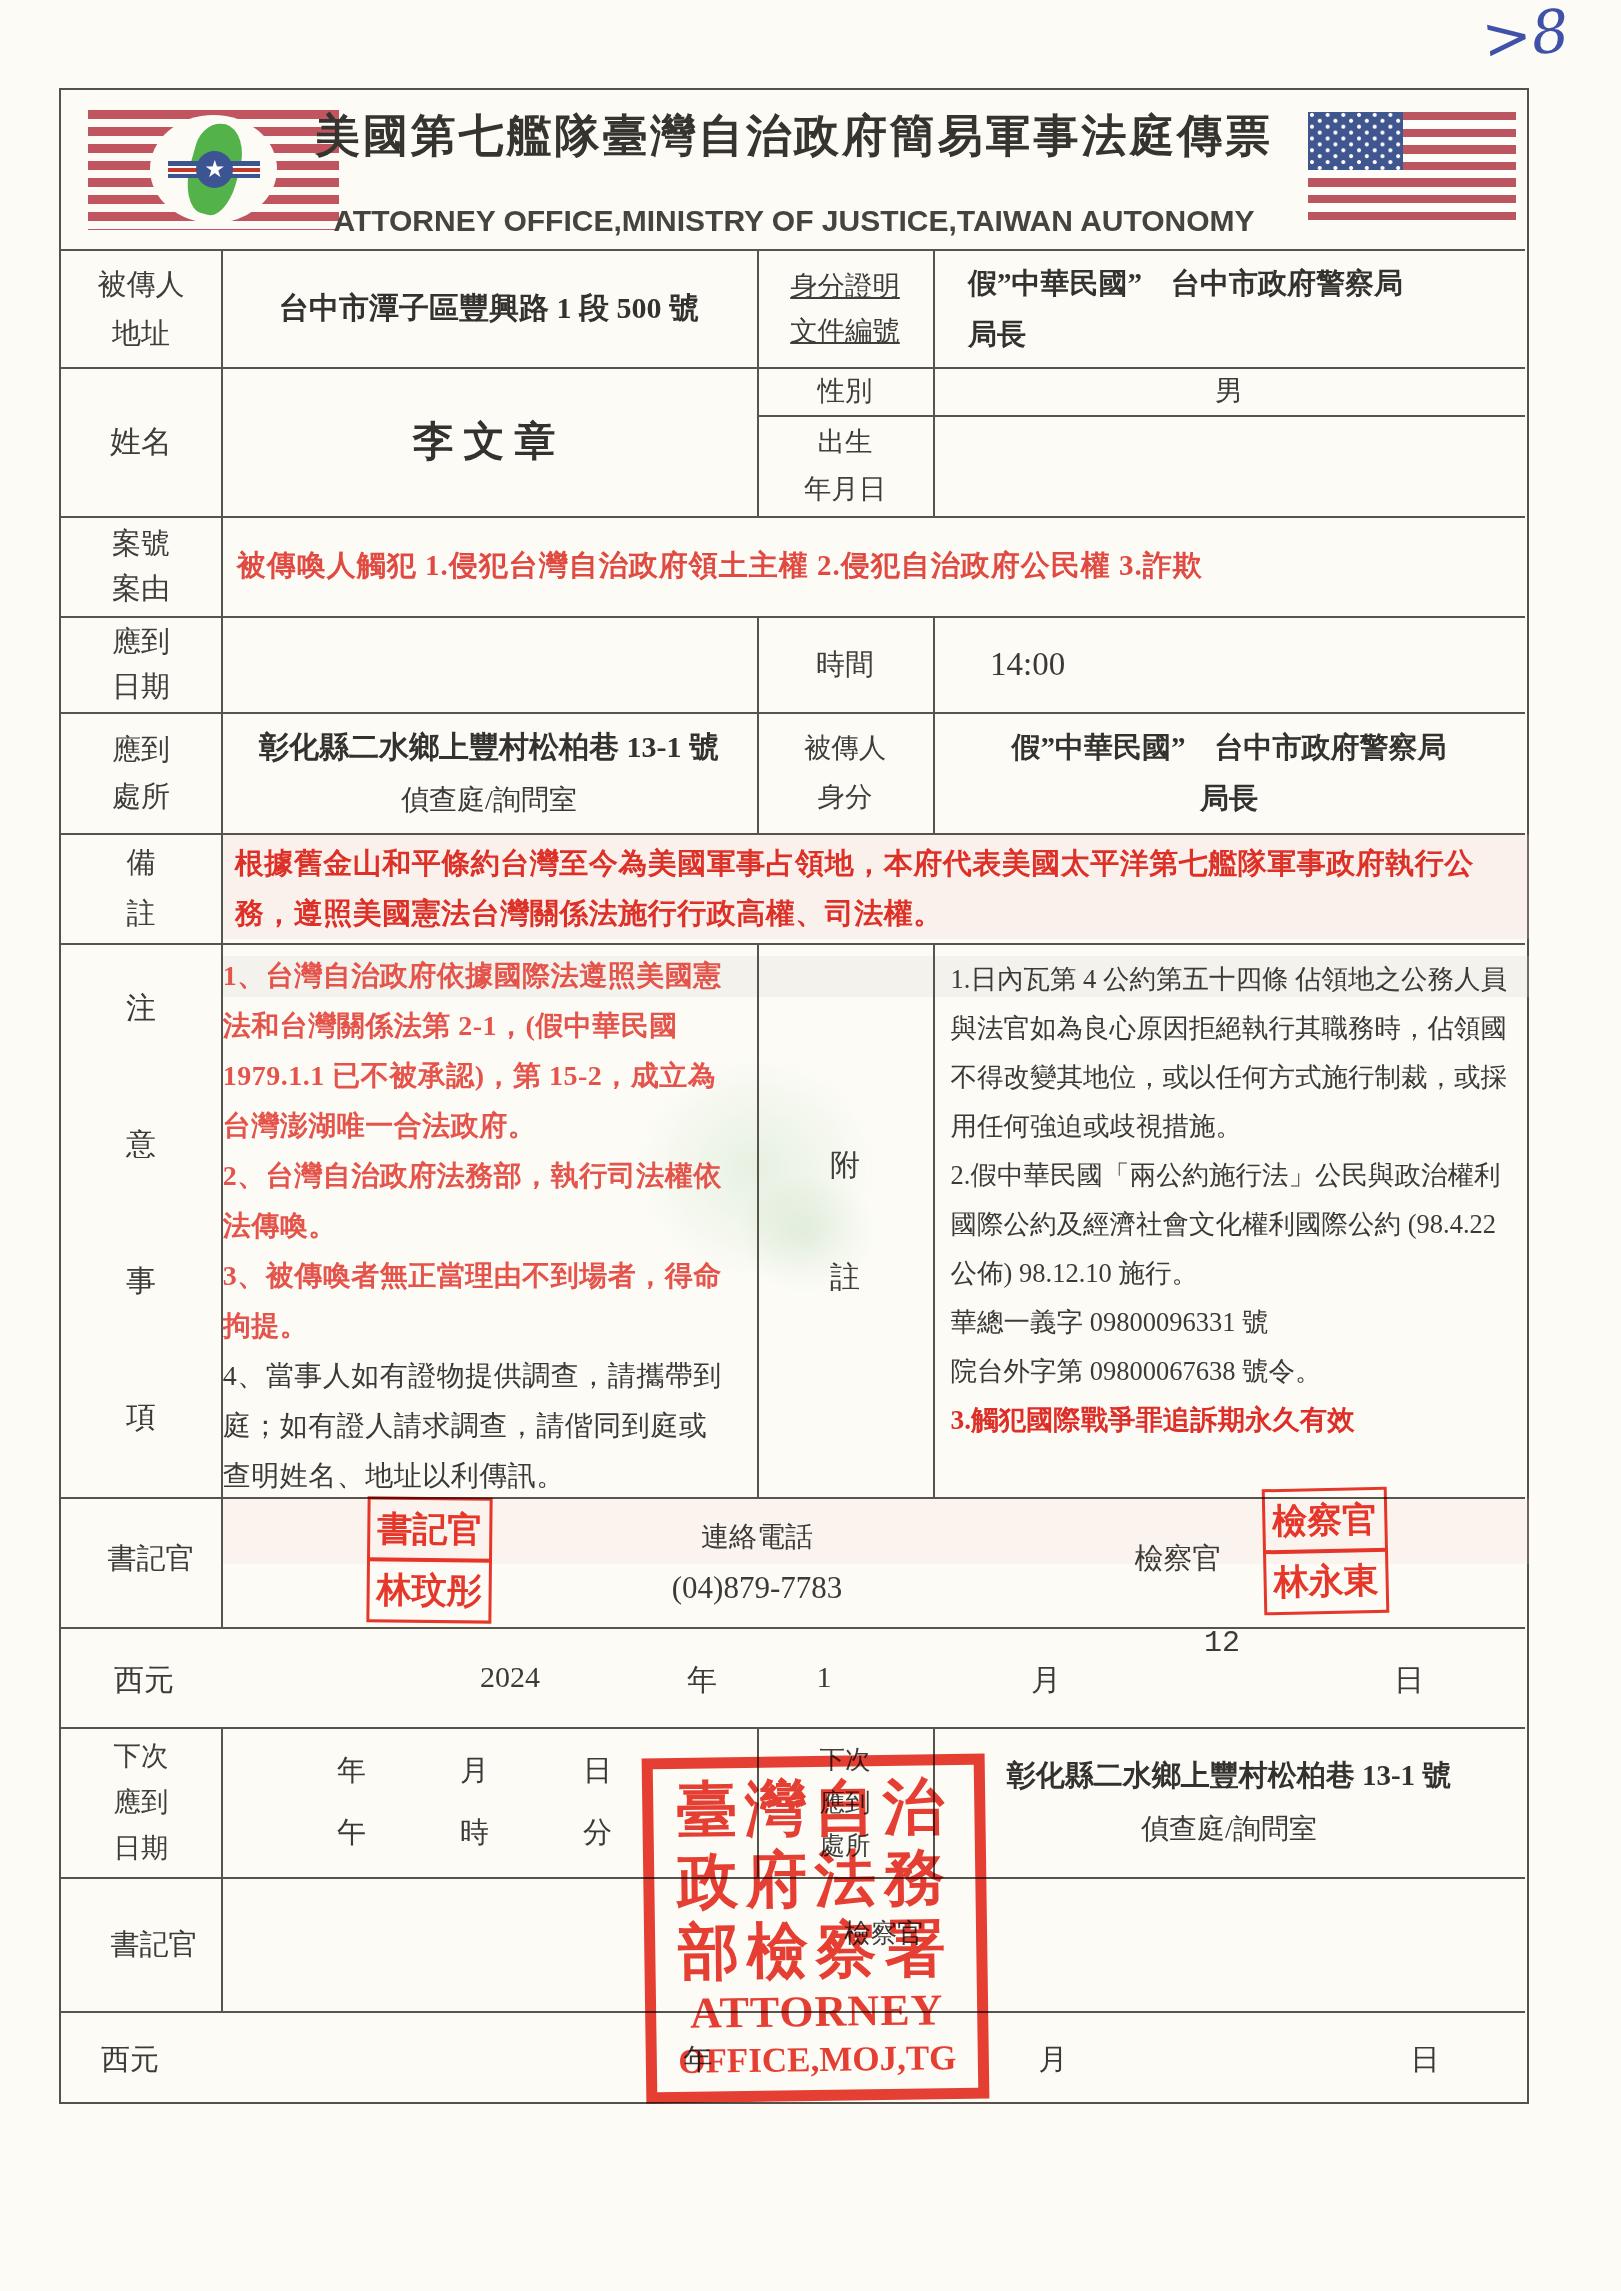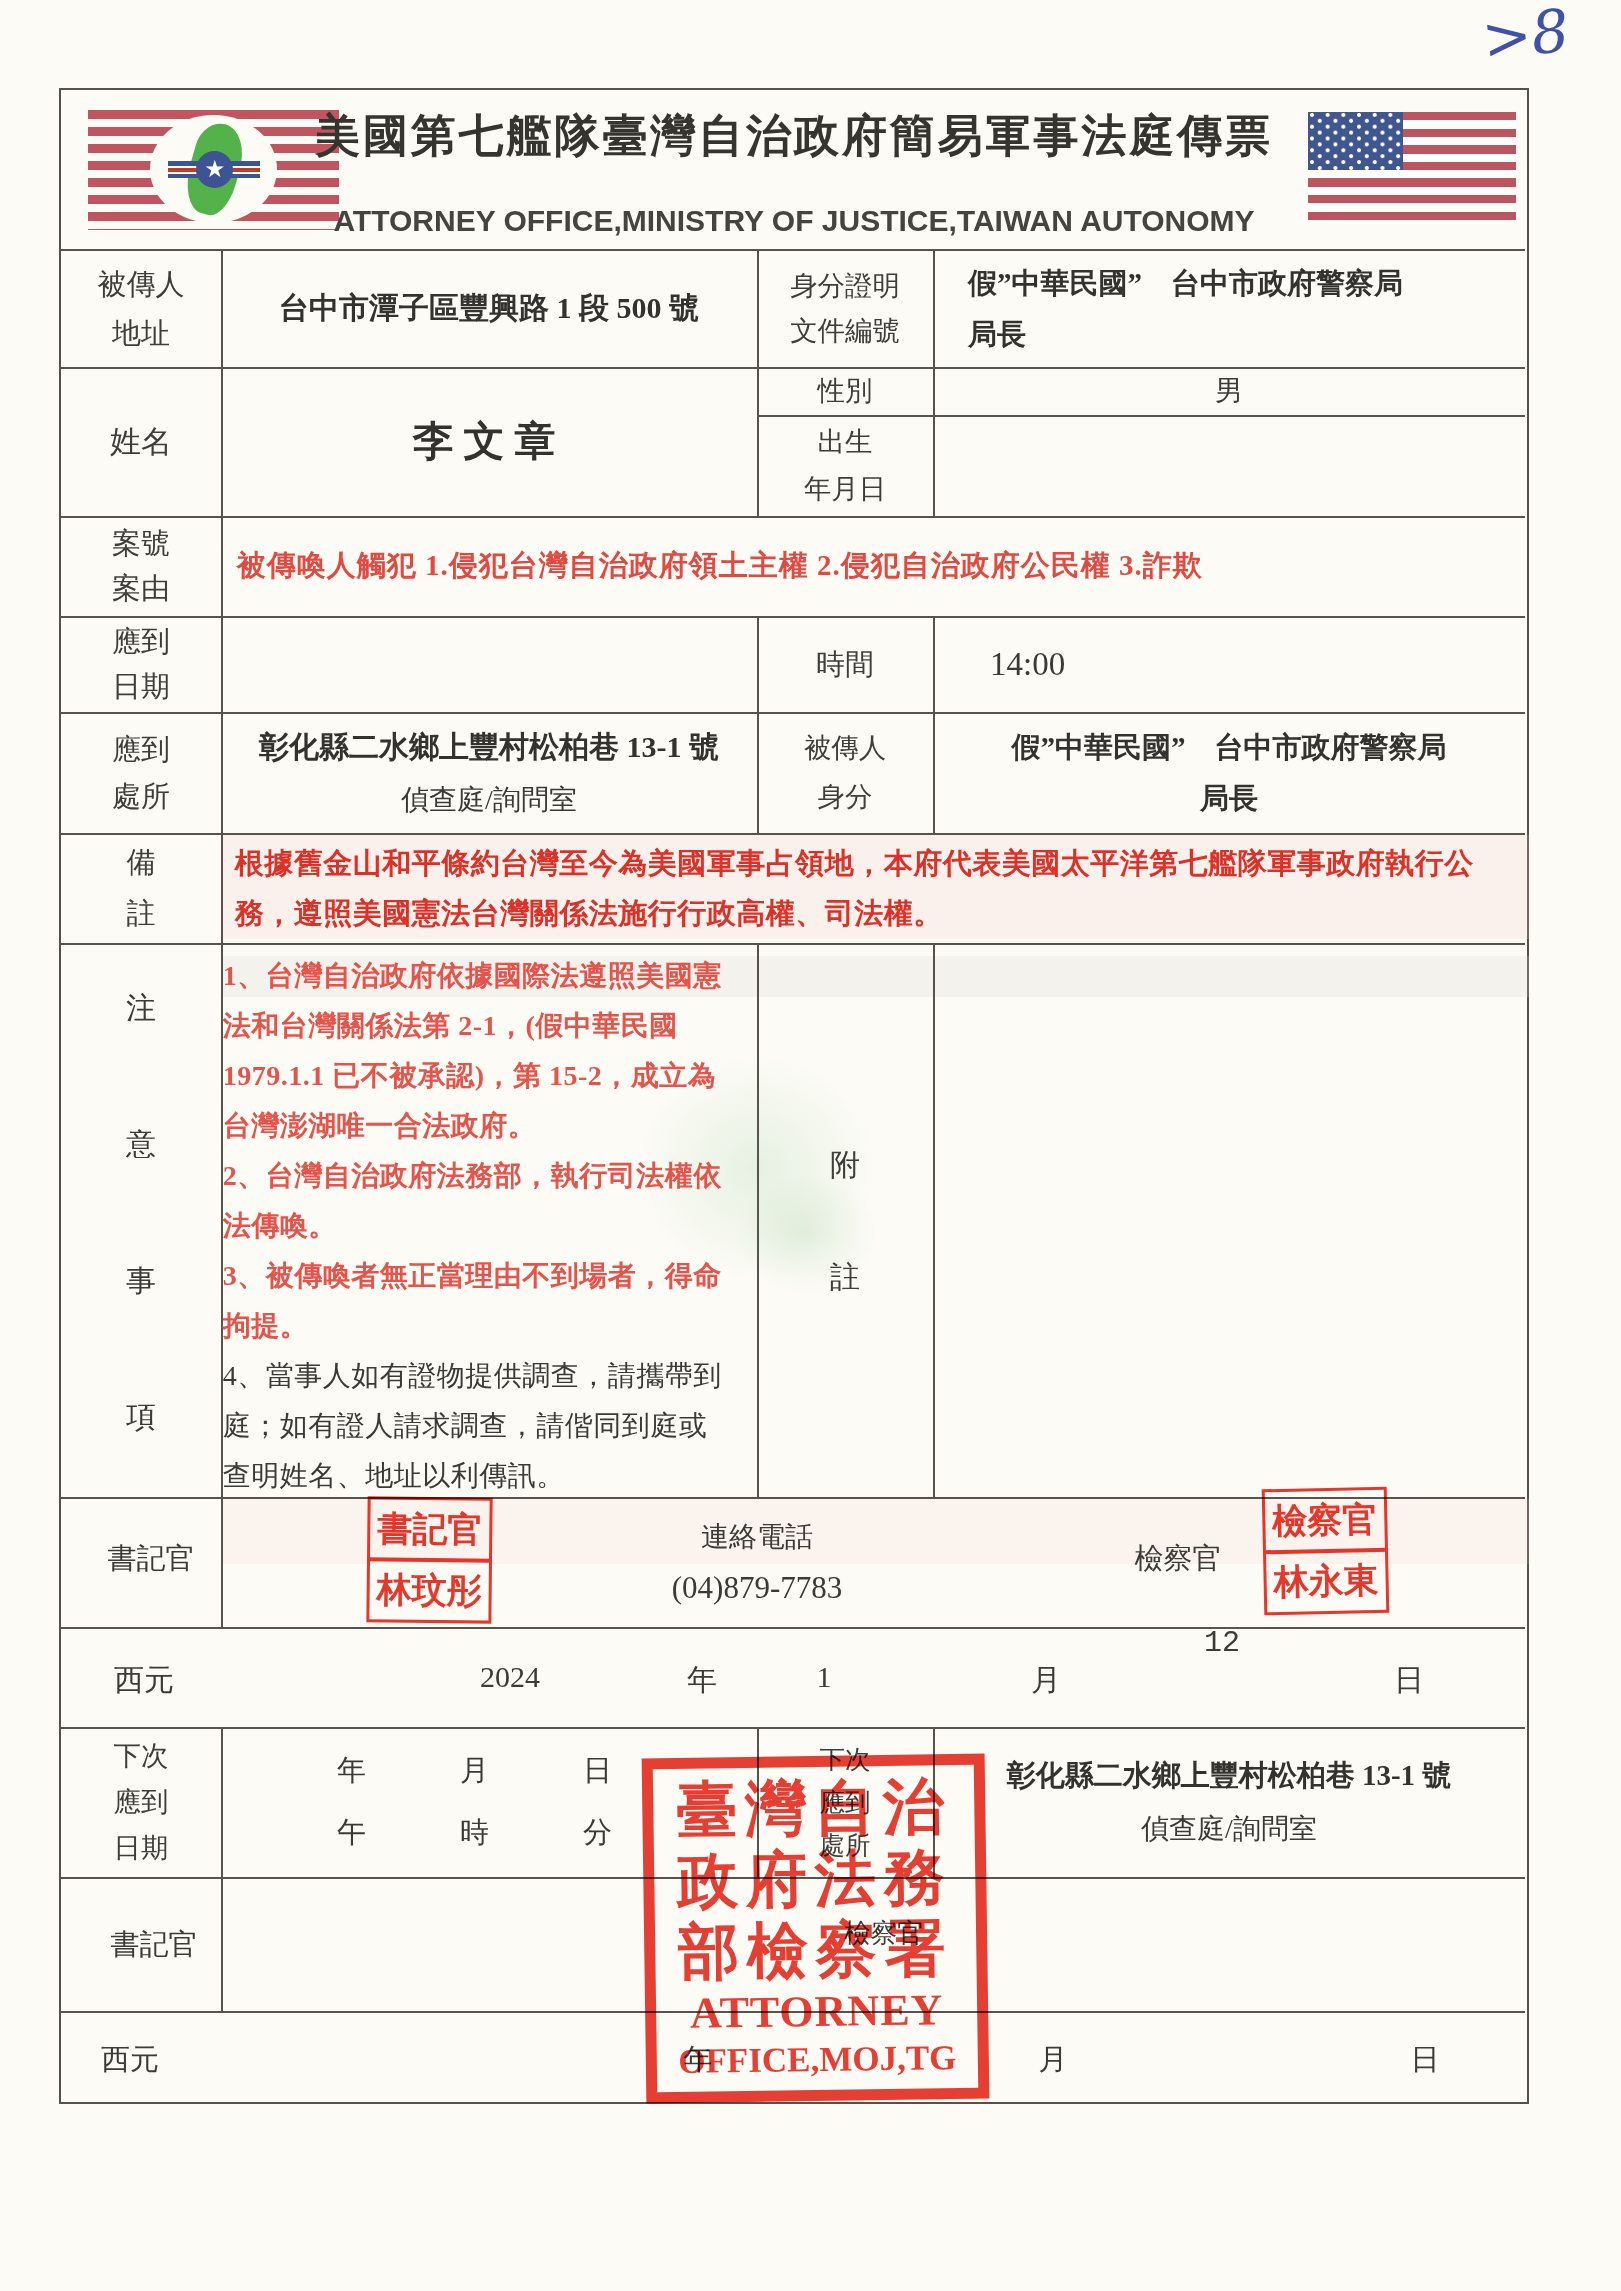--- a/index.html
+++ b/index.html
@@ -177,21 +177,21 @@
     <div class="vl" style="left:872px;top:159px;height:268px;"></div>
     <div class="vl" style="left:872px;top:526px;height:217px;"></div>
     <div class="vl" style="left:872px;top:853px;height:554px;"></div>
     <div class="vl" style="left:872px;top:1637px;height:150px;"></div>
 
     <div class="cell colflex lbl" style="left:0;top:159px;width:160px;height:119px;">
       <span>被傳人</span>
       <span>地址</span>
     </div>
     <div class="cell val" style="left:160px;top:159px;width:536px;height:119px;font-size:30px;">台中市潭子區豐興路 1 段 500 號</div>
-    <div class="cell colflex lbl" style="left:696px;top:159px;width:176px;height:119px;font-size:27.4px;line-height:45px;">
+    <div class="cell colflex lbl" style="left:696px;top:159px;width:176px;height:119px;font-size:27.4px;line-height:45px;text-decoration:underline;">
       <span>身分證明</span>
       <span>文件編號</span>
     </div>
     <div class="cell colflex val" style="left:872px;top:159px;width:592px;height:119px;font-size:29px;line-height:51px;align-items:flex-start;padding-left:35px;text-align:left;">
       <span>假”中華民國”　台中市政府警察局</span>
       <span>局長</span>
     </div>
 
     <div class="cell val" style="left:160px;top:277px;width:536px;height:149px;font-size:41px;letter-spacing:9.8px;">李文章</div>
     <div class="cell lbl" style="left:0;top:277px;width:160px;height:149px;font-size:31px;">姓名</div>
@@ -248,20 +248,27 @@
     <div class="cell colflex note-block" style="left:148px;top:853px;width:536px;height:554px;padding:7.8px 13.7px;">
       <p class="note-p note-red">1、台灣自治政府依據國際法遵照美國憲法和台灣關係法第 2-1，(假中華民國 1979.1.1 已不被承認)，第 15-2，成立為台灣澎湖唯一合法政府。</p>
       <p class="note-p note-red">2、台灣自治政府法務部，執行司法權依法傳喚。</p>
       <p class="note-p note-red">3、被傳喚者無正當理由不到場者，得命拘提。</p>
       <p class="note-p">4、當事人如有證物提供調查，請攜帶到庭；如有證人請求調查，請偕同到庭或查明姓名、地址以利傳訊。</p>
     </div>
     <div class="cell colflex lbl" style="left:696px;top:853px;width:176px;height:554px;justify-content:center;gap:63px;font-size:30px;">
       <span>附</span>
       <span>註</span>
     </div>
+    <div class="cell colflex note-block" style="left:872px;top:853px;width:592px;height:554px;padding:11.8px 17.6px;">
+      <p class="apx-p">1.日內瓦第 4 公約第五十四條  佔領地之公務人員與法官如為良心原因拒絕執行其職務時，佔領國不得改變其地位，或以任何方式施行制裁，或採用任何強迫或歧視措施。</p>
+      <p class="apx-p">2.假中華民國「兩公約施行法」公民與政治權利國際公約及經濟社會文化權利國際公約 (98.4.22 公佈) 98.12.10 施行。</p>
+      <p class="apx-p">華總一義字 09800096331 號</p>
+      <p class="apx-p">院台外字第 09800067638 號令。</p>
+      <p class="apx-p apx-red">3.觸犯國際戰爭罪追訴期永久有效</p>
+    </div>
 
     <span class="abs-span" style="left:90px;top:1449px;font-size:29px;">書記官</span>
     <div class="cell colflex" style="left:549px;top:1407px;width:294px;height:130px;line-height:51px;">
       <span style="font-size:28px;">連絡電話</span>
       <span style="font-size:31px;">(04)879-7783</span>
     </div>
     <span class="abs-span" style="left:1117px;top:1449px;font-size:29px;">檢察官</span>
 
     <div class="seal" style="left:306px;top:1407px;transform:rotate(0.6deg);">
       <div class="seal-half">

